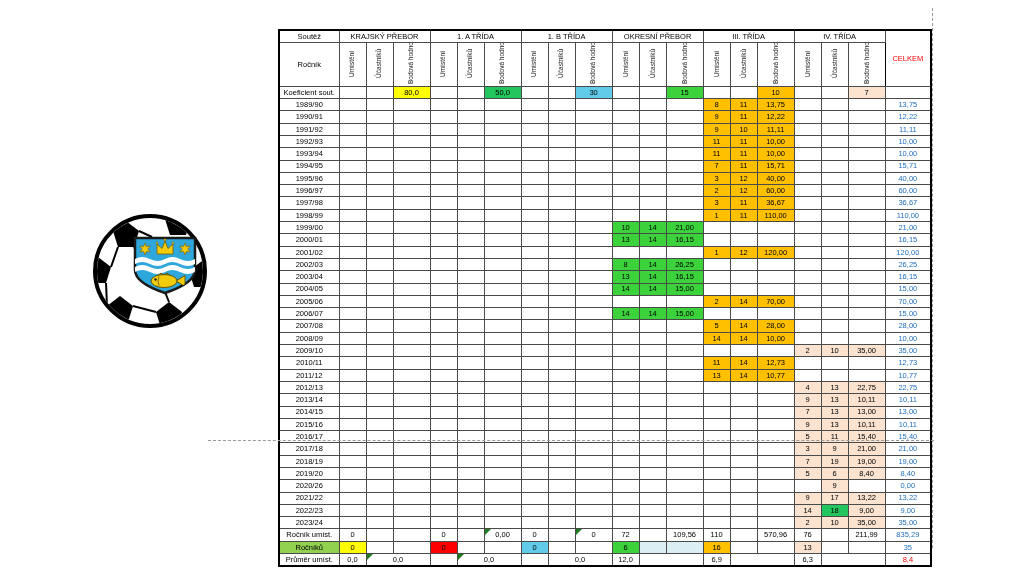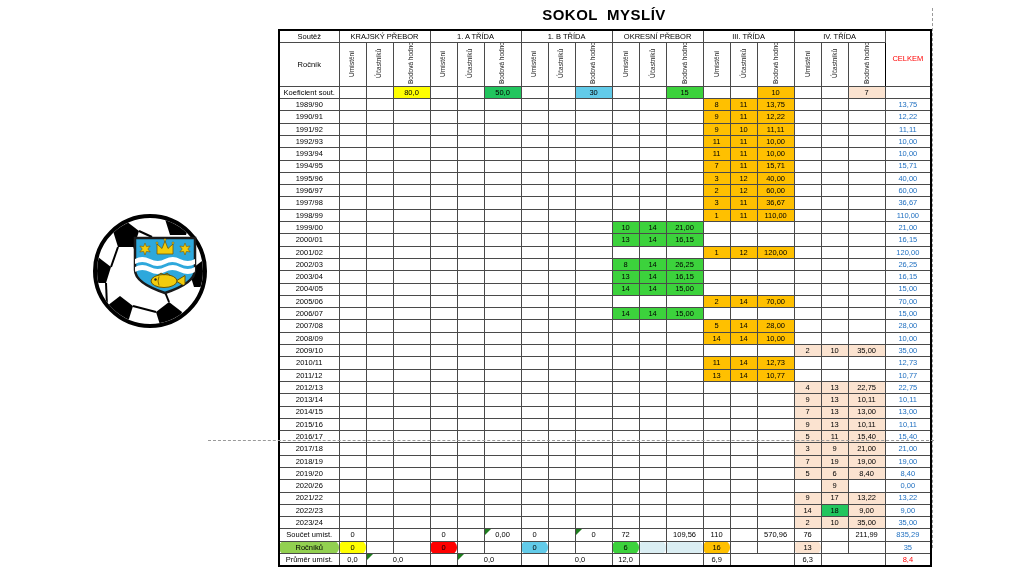--- a/index.html
+++ b/index.html
@@ -27,21 +27,21 @@
       font-size:6.5px;line-height:1.25;max-height:41px;color:#222;font-weight:normal;}
   th.celhdr{font-size:9px;font-weight:bold;border:1.5px solid #000;}
   .lblcol{font-weight:bold;font-size:8px;}
   .lblplain{font-weight:normal;font-size:8px;}
   tr.koef td, tr.koef th{height:12px;border-bottom:1.5px solid #000;}
   .bold{font-weight:bold;}
   td.cel{font-weight:bold;text-align:right;padding-right:3px;}
   td.numr{text-align:right;padding-right:3px;}
   tr.sum td, tr.sum th{height:13px;font-weight:bold;}
   tr.sum td.b2t, tr.sum th.b2t{border-top:2.5px solid #555;}
-  tr.roc td, tr.roc th{height:15px;font-weight:bold;border-radius:6px;}
+  tr.roc td, tr.roc th{height:15px;font-weight:bold;}
   tr.avg td, tr.avg th{height:15px;font-weight:bold;}
   .tri{position:relative;}
   .tri::before{content:"";position:absolute;left:0;top:0;width:0;height:0;
       border:3px solid transparent;border-left-color:#1e7d1e;border-top-color:#1e7d1e;}
 
   
   .pb-h{position:absolute;left:208px;top:440px;width:726px;height:0;
         border-top:1.5px dashed #9a9a9a;}
   .pb-v{position:absolute;left:932px;top:8px;width:0;height:540px;
         border-left:1.5px dashed #9a9a9a;}
@@ -95,21 +95,20 @@
         <path d="M65,41 L65,31 L70,35.5 L73,28 L76,35.5 L81,31 L81,41 Z" fill="#F2CC0C" stroke="#7a5a00" stroke-width="0.8"></path>
         <circle cx="65" cy="30" r="1.1" fill="#F2CC0C" stroke="#7a5a00" stroke-width="0.5"></circle>
         <circle cx="73" cy="26.8" r="1.1" fill="#F2CC0C" stroke="#7a5a00" stroke-width="0.5"></circle>
         <circle cx="81" cy="30" r="1.1" fill="#F2CC0C" stroke="#7a5a00" stroke-width="0.5"></circle>
       </g>
       <use href="#star6" transform="translate(53,36)" fill="#F2CC0C" stroke="#7a5a00" stroke-width="0.6"></use>
       <use href="#star6" transform="translate(93,36)" fill="#F2CC0C" stroke="#7a5a00" stroke-width="0.6"></use>
     </g>
   </svg>
 
-  <div class="title">SOKOL  MYSLÍV</div>
 
   <table id="tbl">
       <colgroup>
         <col class="c-lbl">
         <col class="c-um">
         <col class="c-uc">
         <col class="c-bod">
         <col class="c-um">
         <col class="c-uc">
         <col class="c-bod">
@@ -947,21 +946,21 @@
           <td></td>
           <td class="sl "></td>
           <td></td>
           <td></td>
           <td class="sl bold" style="background: rgb(251, 227, 208);">2</td>
           <td class="bold" style="background: rgb(251, 227, 208);">10</td>
           <td class="bold" style="background: rgb(251, 227, 208);">35,00</td>
           <td class="cel sl" style="color: rgb(31, 111, 192);">35,00</td>
         </tr>
         <tr class="sum">
-          <th class="lblcol b2t">Součet umíst.</th>
+          <th class="lblcol b2t">Ročník umíst.</th>
           <td class="sl b2t">0</td>
           <td class="b2t"></td>
           <td class="b2t numr"></td>
           <td class="sl b2t">0</td>
           <td class="b2t"></td>
           <td class="b2t numr tri">0,00</td>
           <td class="sl b2t">0</td>
           <td class="b2t"></td>
           <td class="b2t numr tri">0</td>
           <td class="sl b2t">72</td>

